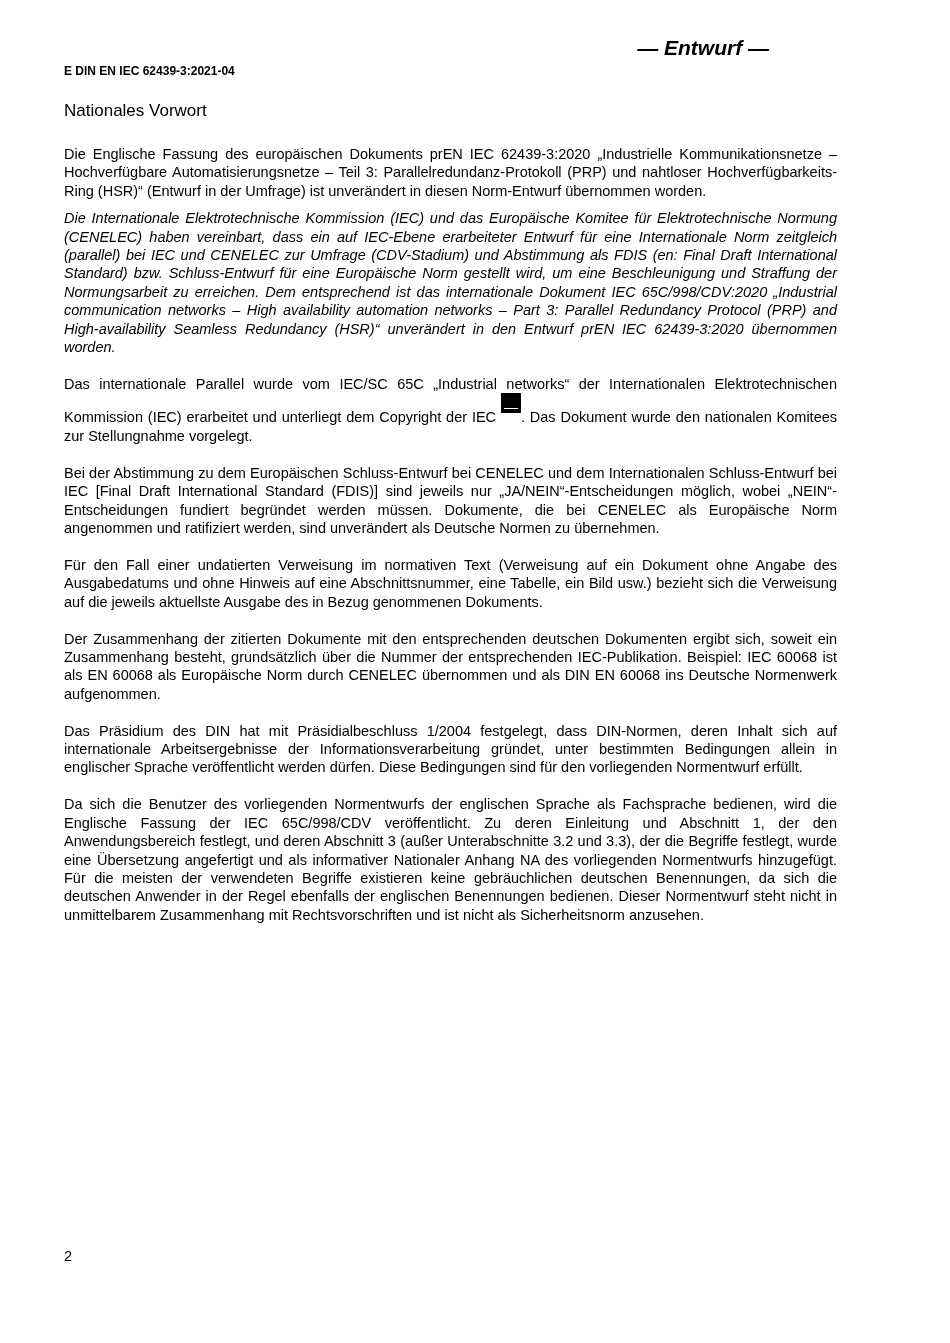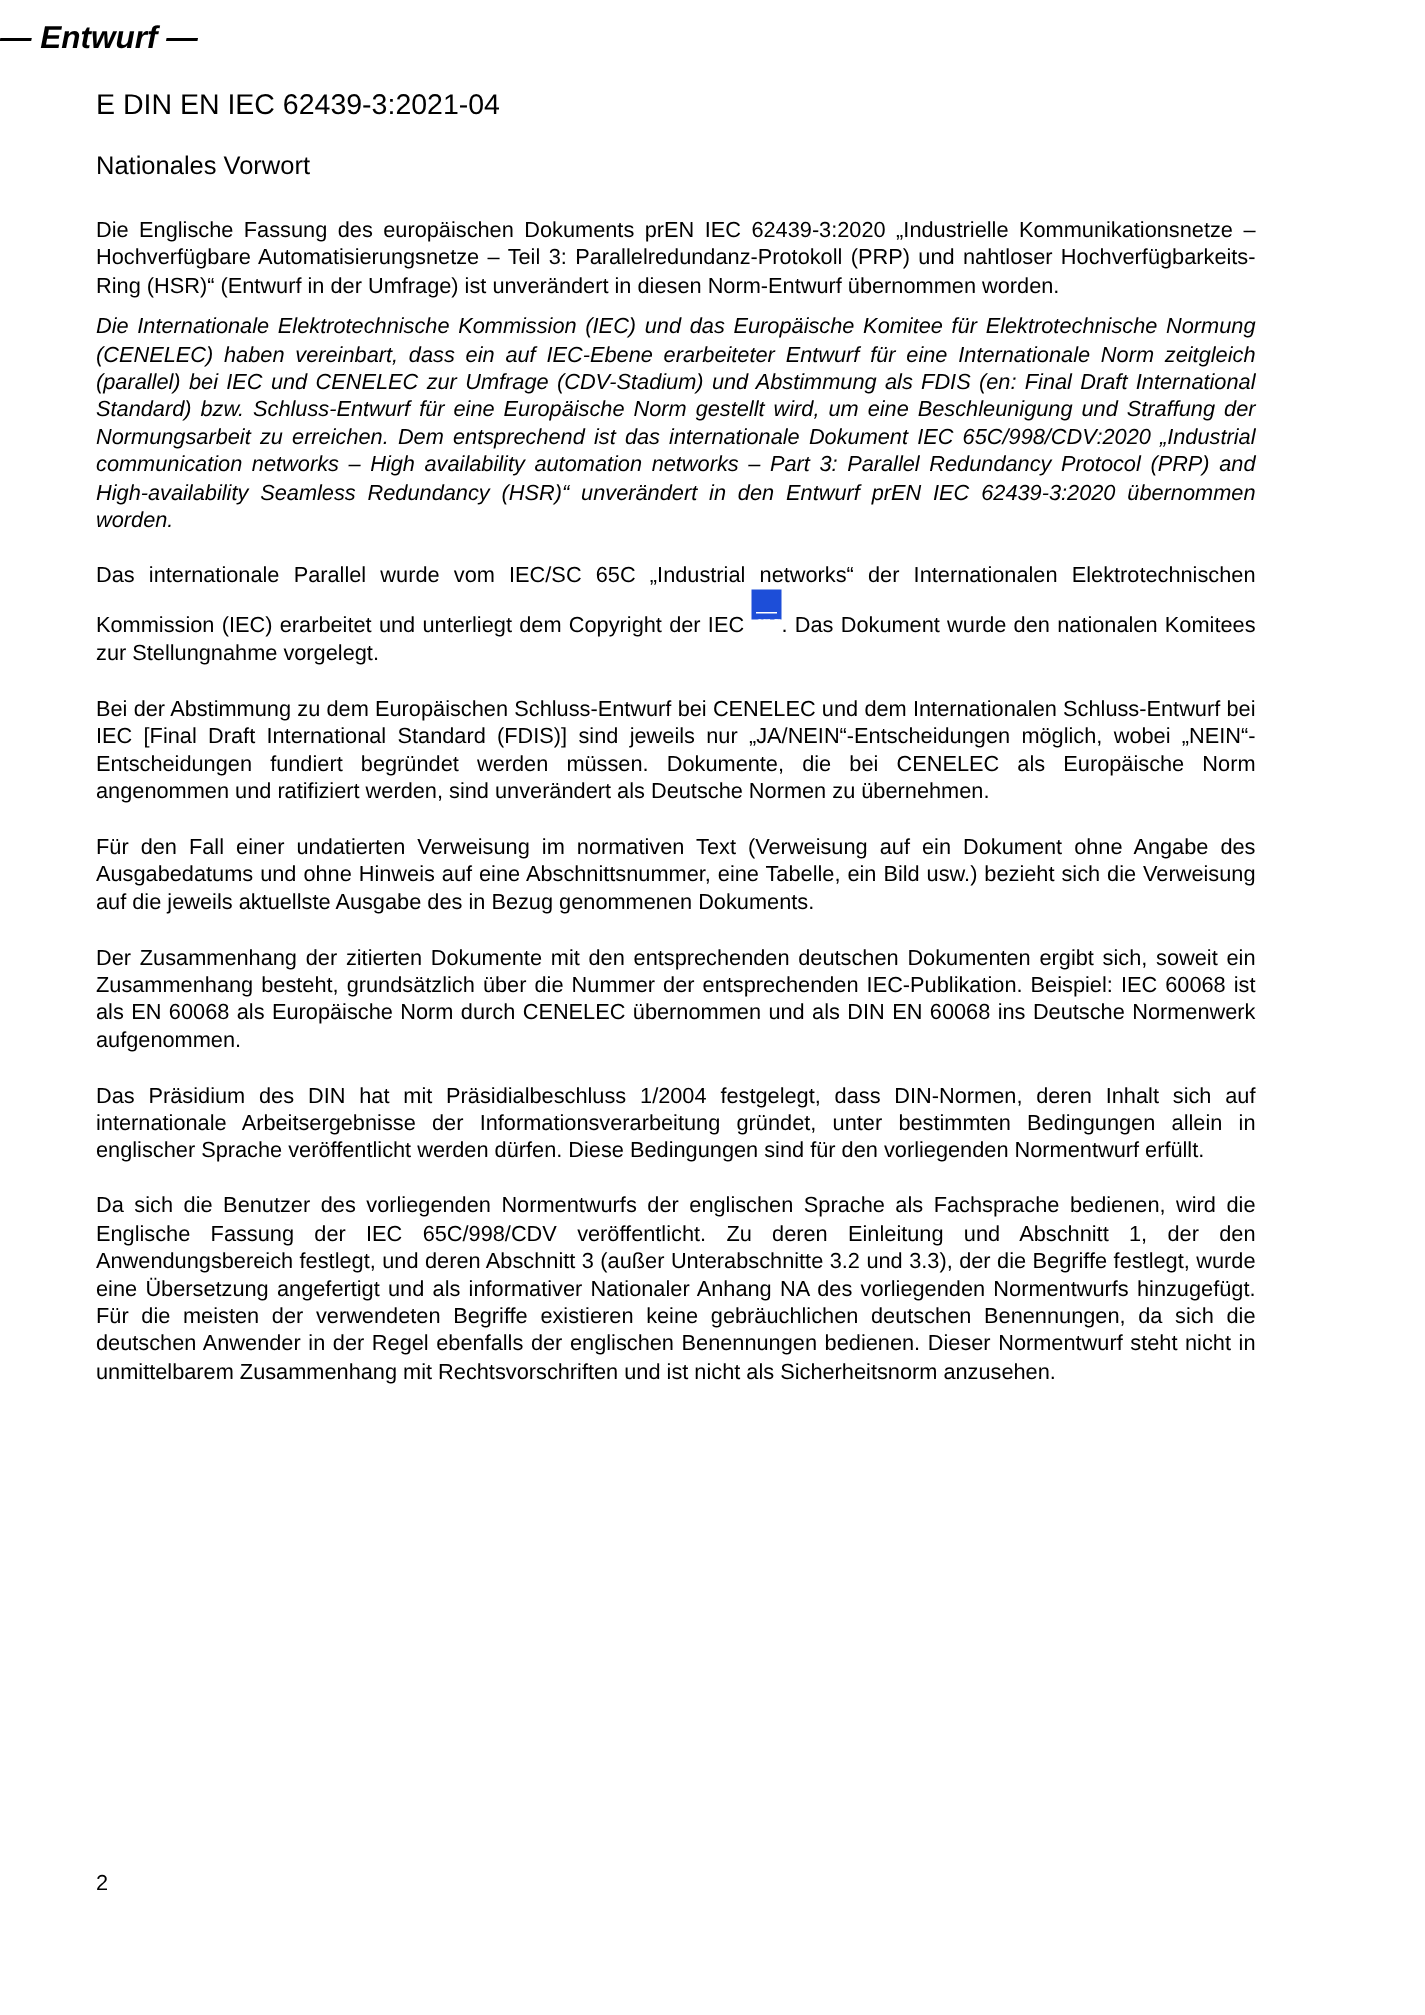--- a/index.html
+++ b/index.html
@@ -10,35 +10,35 @@
     body {
       width: 950px;
       height: 1343px;
       position: relative;
       overflow: hidden;
       font-family: "Liberation Sans", sans-serif;
       color: #000000;
     }
     .draft-banner {
       position: absolute;
-      top: 12px;
+      top: 34px;
       left: 0;
       width: 769px;
-      text-align: left;
+      text-align: right;
       font-size: 21px;
       font-weight: bold;
       font-style: italic;
       line-height: 28px;
     }
     .doc-id {
       position: absolute;
       top: 62px;
       left: 64px;
-      font-size: 19px;
-      font-weight: normal;
+      font-size: 12px;
+      font-weight: bold;
       line-height: 18px;
     }
     .section-title {
       position: absolute;
       top: 100px;
       left: 64px;
       font-size: 17px;
       font-weight: normal;
       line-height: 22px;
     }
@@ -54,21 +54,21 @@
       margin: 0;
       text-align: justify;
       hyphens: manual;
     }
     .gap-sm { margin-top: 9px; font-style: italic; }
     .gap-lg { margin-top: 18.5px; }
     .iec-logo {
       display: inline-block;
       width: 20px;
       height: 20px;
-      background: #1d4ed8;
+      background: #000000;
       color: #ffffff;
       font-family: "Liberation Serif", serif;
       font-size: 10px;
       line-height: 14px;
       text-align: right;
       vertical-align: 2px;
       position: relative;
       box-sizing: border-box;
       padding-top: 17px;
     }

